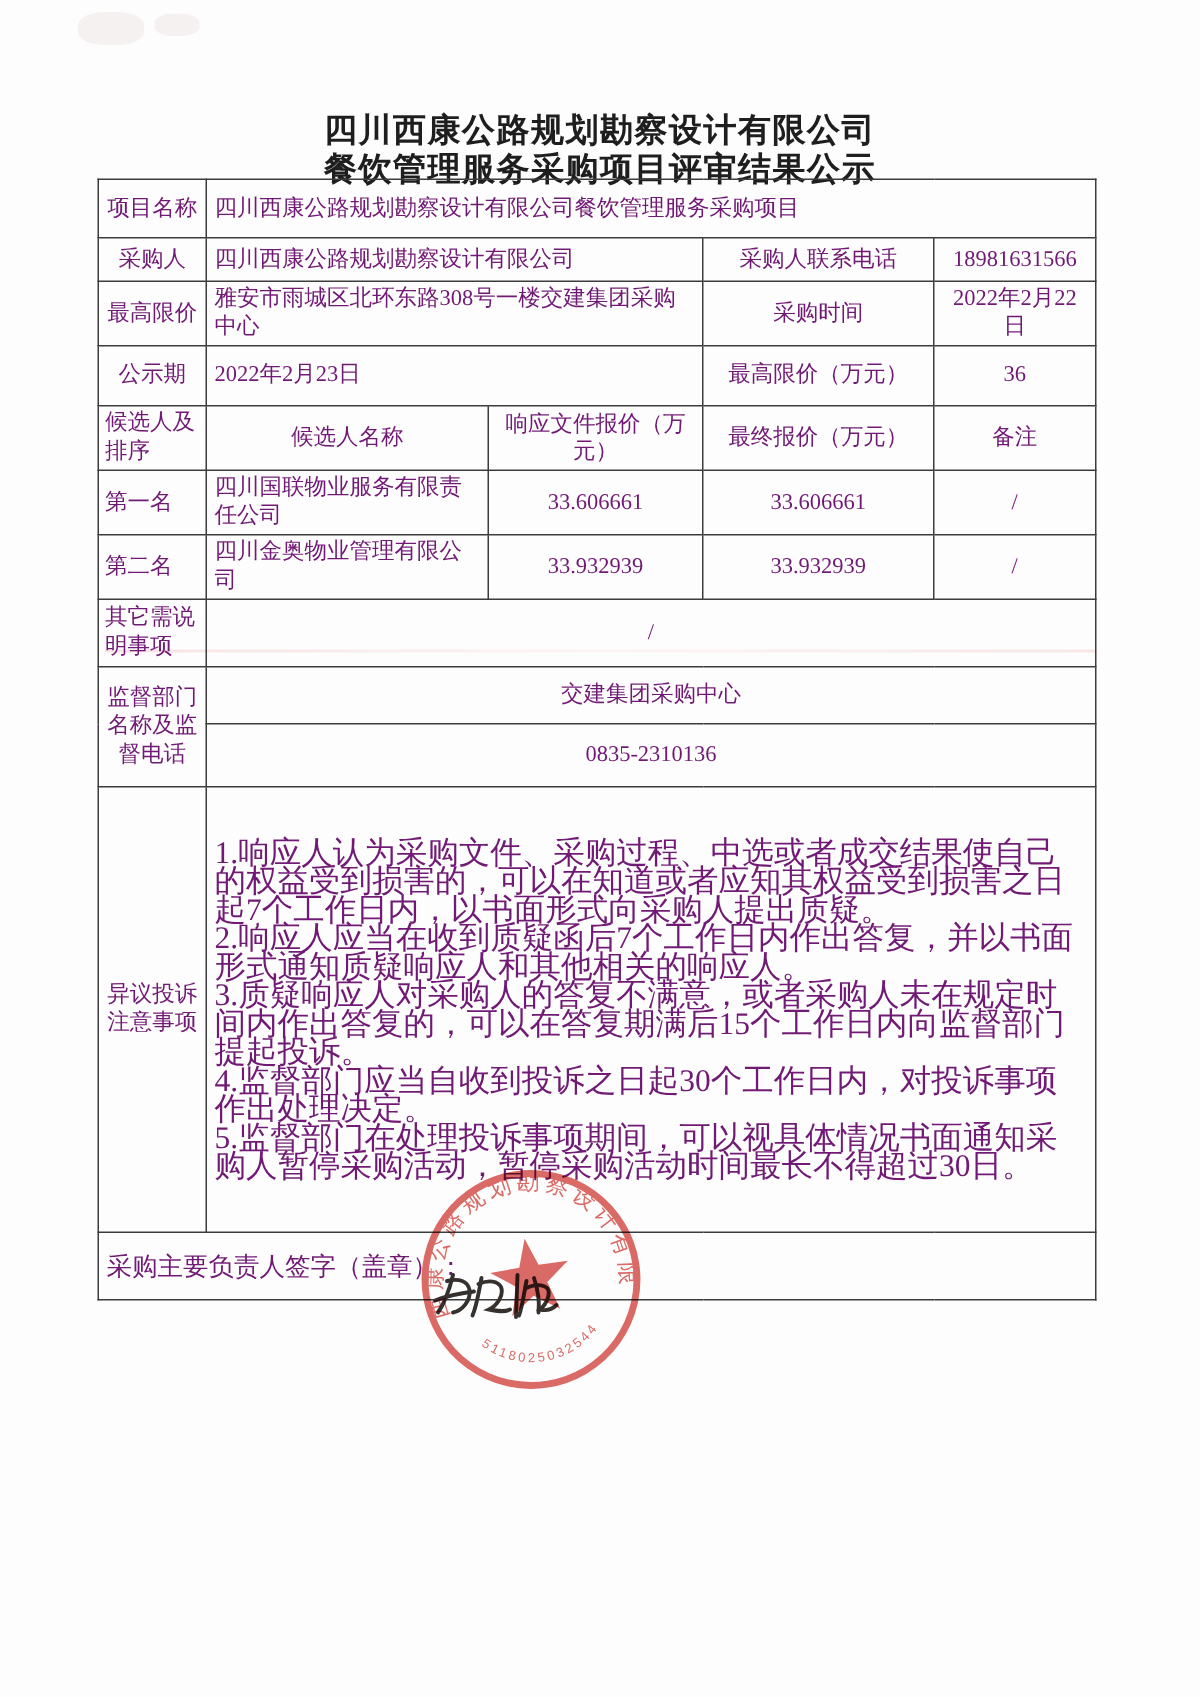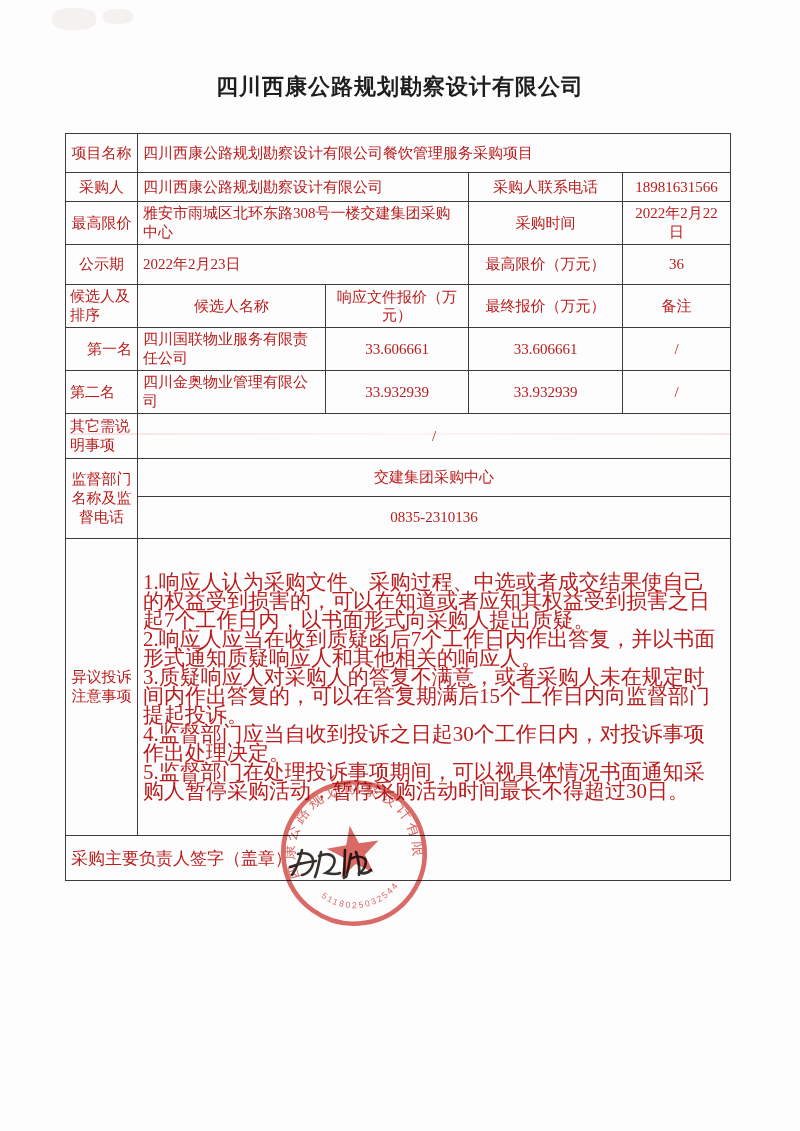--- a/index.html
+++ b/index.html
@@ -21,23 +21,23 @@
   
   .title{
     position:absolute;left:0;top:74px;width:800px;
     text-align:center;
     font-family:"Liberation Sans","DejaVu Sans",sans-serif;
     font-weight:bold;font-size:22px;line-height:26px;
     color:#1e1e1e;letter-spacing:1px;
   }
   
   table.doc{
-    position:absolute;left:65px;top:133px;
+    position:absolute;left:65px;top:119px;
     width:665px;border-collapse:collapse;table-layout:fixed;
-    font-size:15px;color:#b91c1c;
+    font-size:15px;color:#701a75;
   }
   table.doc td{
     border:1.5px solid #3c3c3c;
     padding:2px 5px;
     vertical-align:middle;
     line-height:19px;
     word-break:break-all;
     overflow:hidden;
   }
   td.lab{text-align:center;padding:2px 1px;}
@@ -65,20 +65,21 @@
 <body>
 
 <div class="page">
 
   <div class="smudge a"></div>
   <div class="smudge b"></div>
   <div class="scanline"></div>
 
   <div class="title">
     <div>四川西康公路规划勘察设计有限公司</div>
+    <div>餐饮管理服务采购项目评审结果公示</div>
   </div>
 
   <table class="doc">
     <colgroup>
       <col style="width:72px">
         <col style="width:188px">
         <col style="width:143px">
       <col style="width:154px">
         <col style="width:108px">
     </colgroup>
@@ -106,21 +107,21 @@
         <td class="num">36</td>
       </tr>
       <tr style="height:36px;">
         <td class="lab" style="text-align:left;padding-left:4px;">候选人及排序</td>
         <td class="cen">候选人名称</td>
         <td class="cen" style="line-height:18px;">响应文件报价（万元）</td>
         <td class="cen">最终报价（万元）</td>
         <td class="cen">备注</td>
       </tr>
       <tr style="height:43px;">
-        <td class="lab" style="text-align:right;padding-left:4px;">第一名</td>
+        <td class="lab" style="text-align:left;padding-left:4px;">第一名</td>
         <td class="val" style="padding-left:5px;">四川国联物业服务有限责任公司</td>
         <td class="num">33.606661</td>
         <td class="num">33.606661</td>
         <td class="cen">/</td>
       </tr>
       <tr style="height:36px;">
         <td class="lab" style="text-align:left;padding-left:4px;">第二名</td>
         <td class="val" style="padding-left:5px;">四川金奥物业管理有限公司</td>
         <td class="num">33.932939</td>
         <td class="num">33.932939</td>

